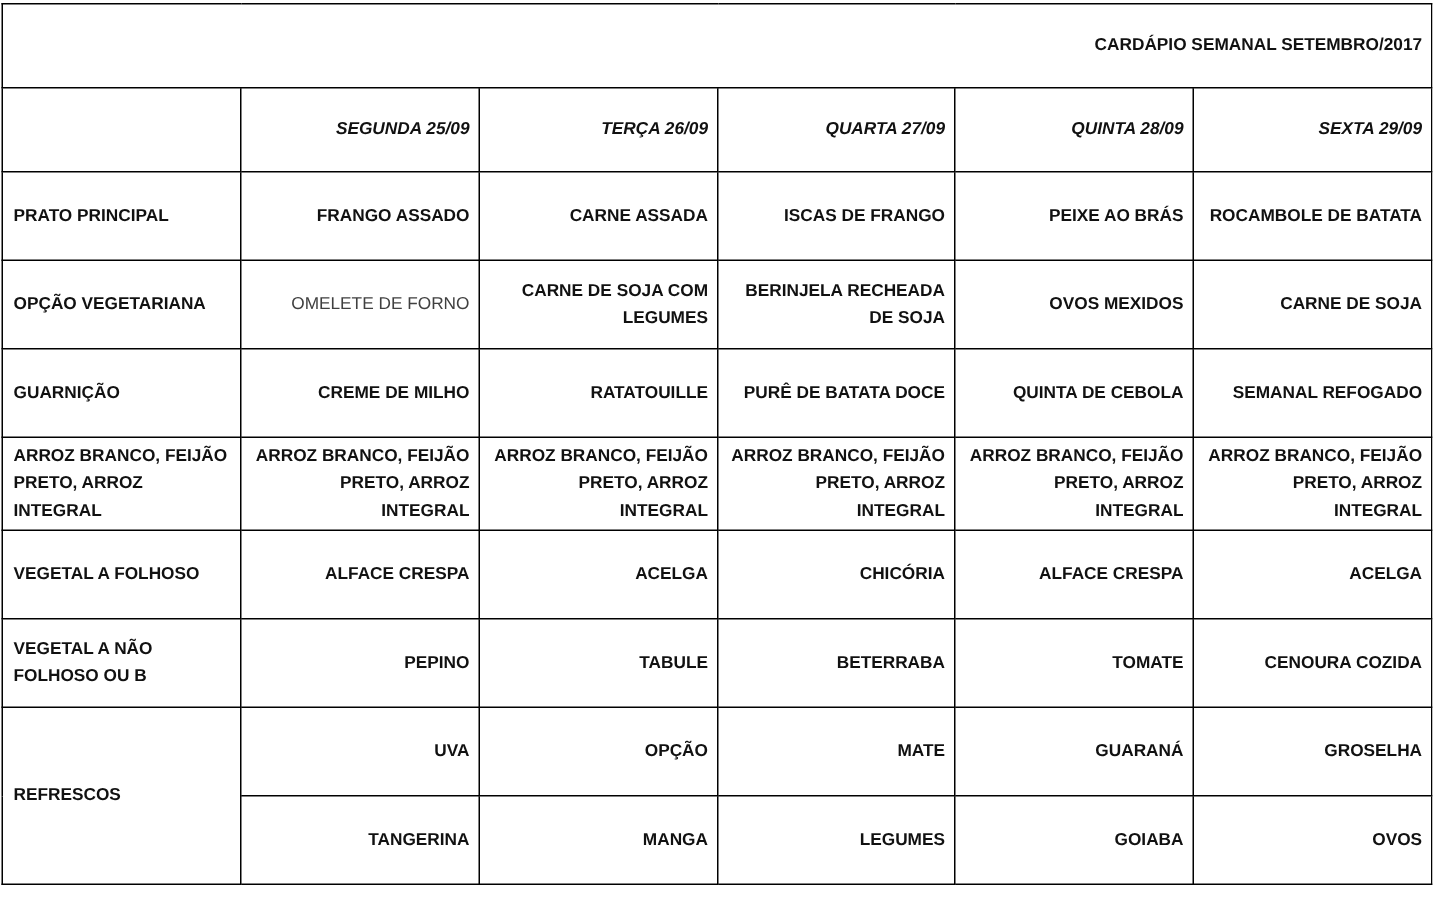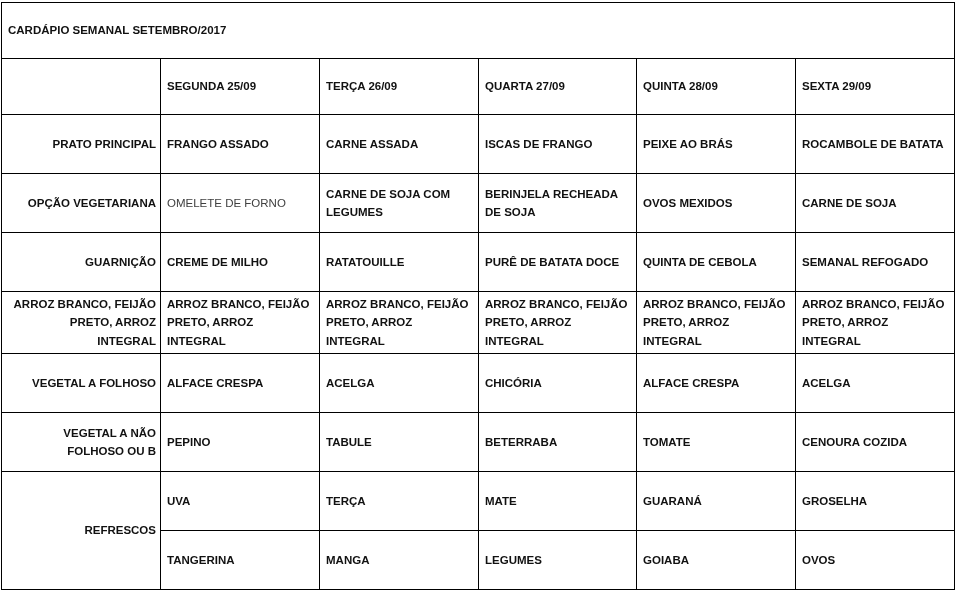--- a/index.html
+++ b/index.html
@@ -15,33 +15,33 @@
     border-collapse: collapse;
     table-layout: fixed;
     width: 953px;
     margin: 2px 0 0 1px;
   }
   td {
     border: 1px solid #000000;
     font-size: 11.5px;
     font-weight: 700;
     color: #111111;
-    text-align: left;
+    text-align: right;
     vertical-align: middle;
     padding: 3px 6px;
     line-height: 1.6;
     overflow: hidden;
   }
   td.label {
-    text-align: right;
+    text-align: left;
     padding-left: 7px;
     padding-right: 4px;
   }
   tr.title-row td { height: 56px; }
-  tr.header-row td { height: 56px; }
+  tr.header-row td { height: 56px; font-style: italic; }
   tr.data-row td { height: 59px; }
   td.light {
     font-weight: 400;
     color: #404040;
   }
 </style>
 </head>
 <body>
 
 <table class="menu">
@@ -118,21 +118,21 @@
     <td>PEPINO</td>
     <td>TABULE</td>
     <td>BETERRABA</td>
     <td>TOMATE</td>
     <td>CENOURA COZIDA</td>
   </tr>
 
   <tr class="data-row">
     <td class="label" rowspan="2">REFRESCOS</td>
     <td>UVA</td>
-    <td>TERÇA</td>
+    <td>OPÇÃO</td>
     <td>MATE</td>
     <td>GUARANÁ</td>
     <td>GROSELHA</td>
   </tr>
 
   <tr class="data-row">
     <td>TANGERINA</td>
     <td>MANGA</td>
     <td>LEGUMES</td>
     <td>GOIABA</td>

